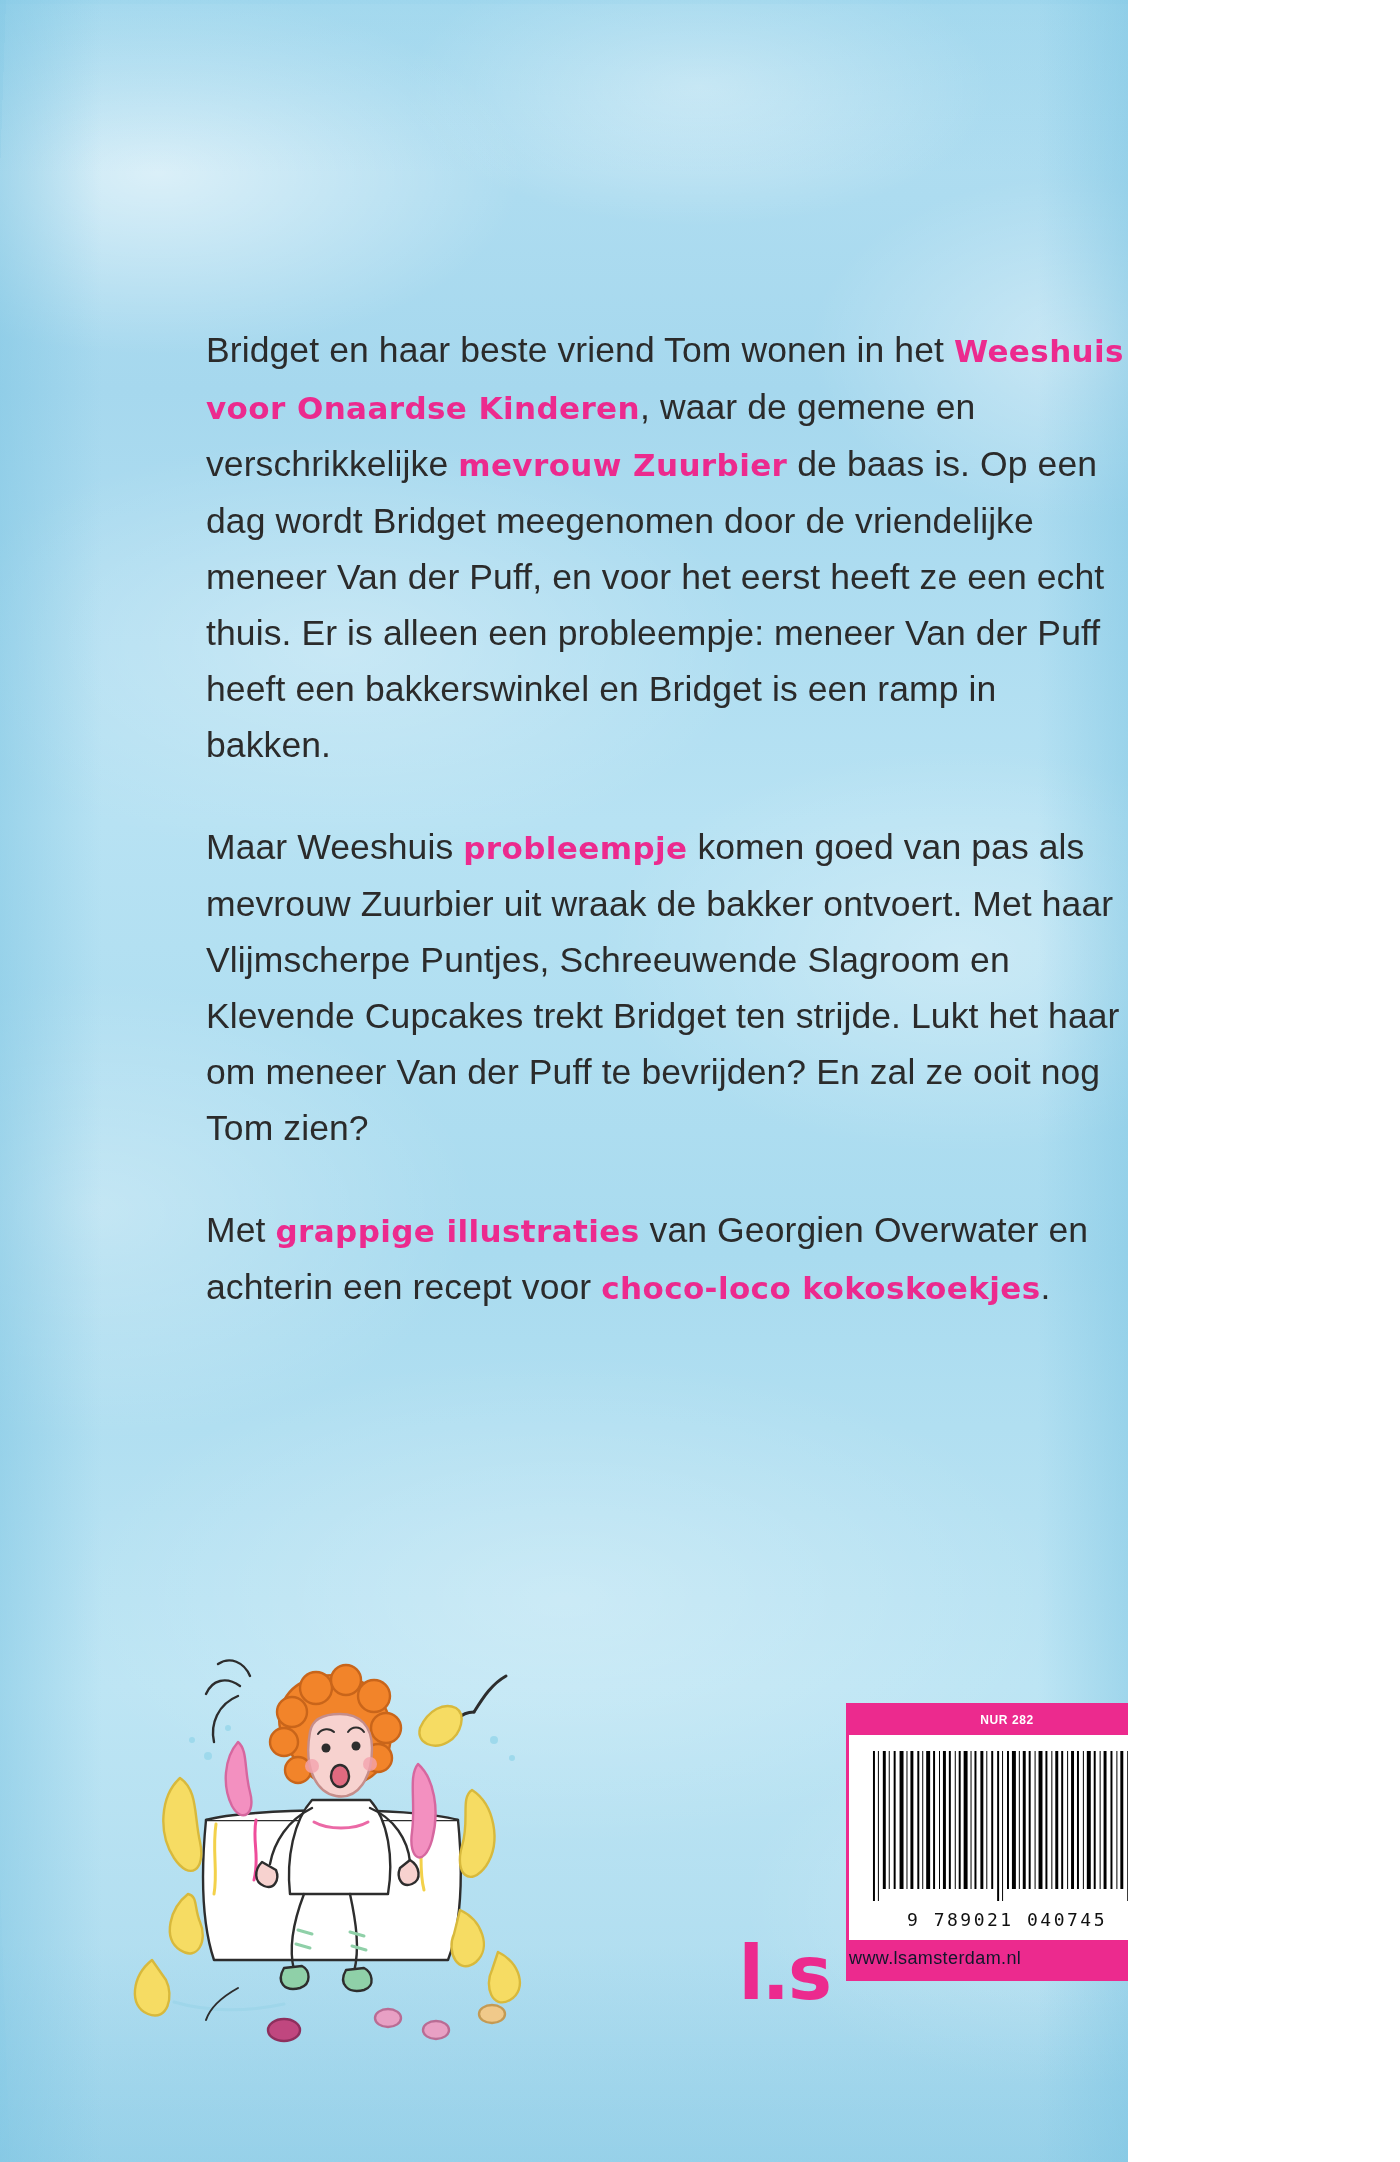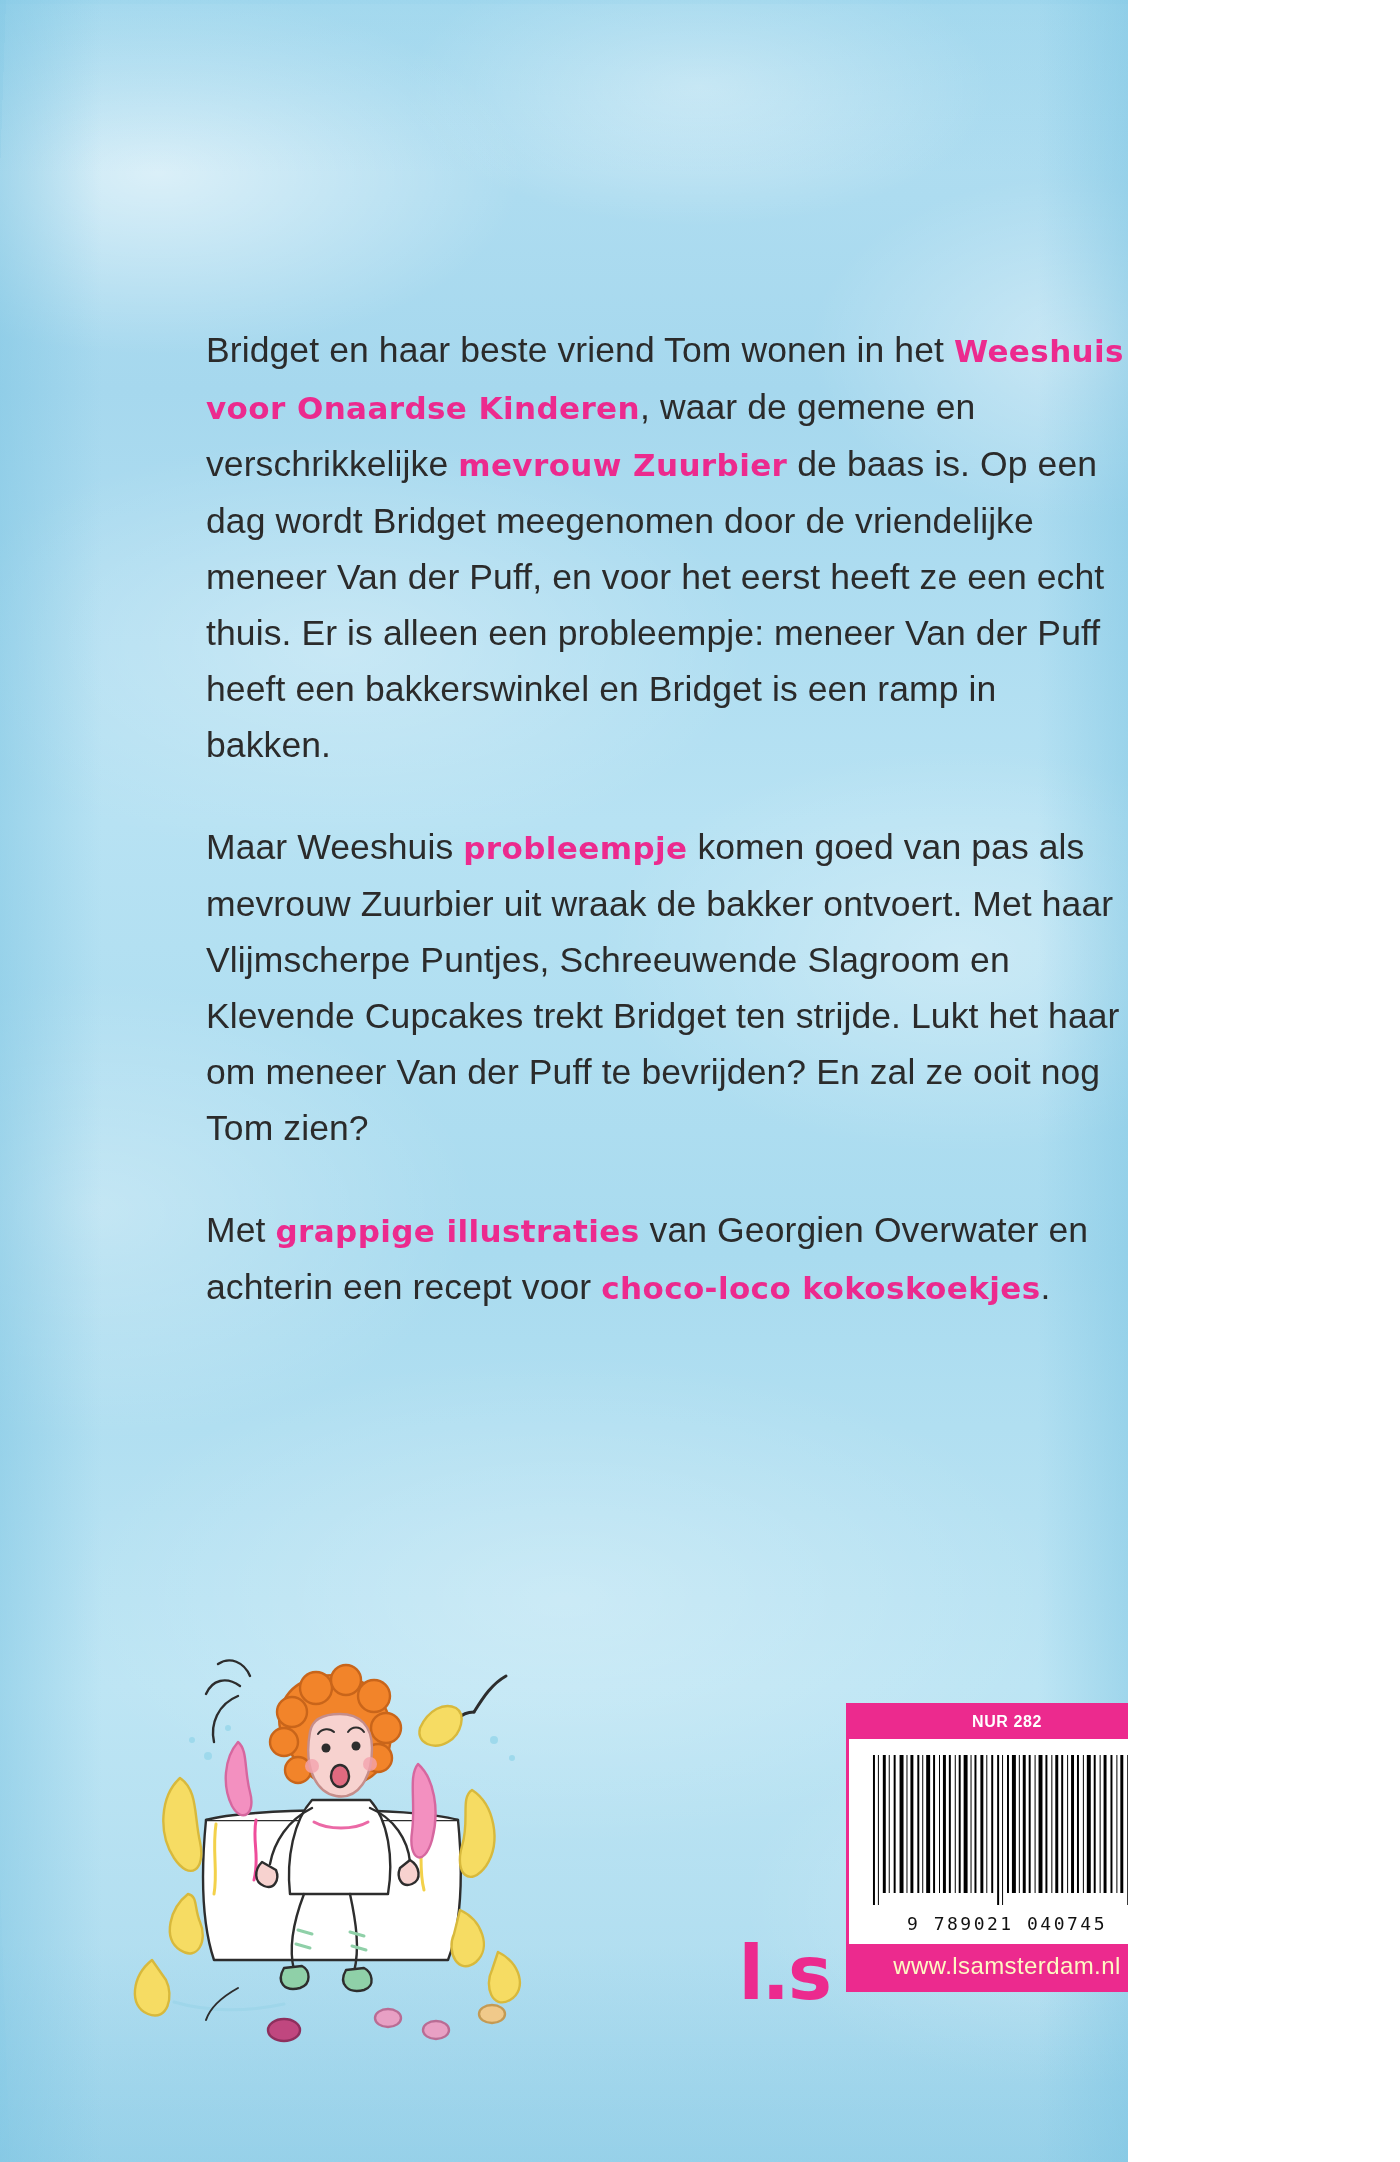--- a/index.html
+++ b/index.html
@@ -113,21 +113,21 @@
     top: 1703px;
     width: 322px;
     background: #ffffff;
     border: 3px solid #ec2a8e;
     box-sizing: border-box;
   }
   #nur-bar {
     background: #ec2a8e;
     color: #ffffff;
     text-align: center;
-    font-size: 16px;
+    font-size: 12px;
     font-weight: 700;
     letter-spacing: .6px;
     padding: 7px 0 8px 0;
   }
   #barcode-area {
     padding: 16px 22px 4px 22px;
     background: #ffffff;
   }
   #bars {
     height: 150px;
@@ -138,23 +138,22 @@
     text-align: center;
     font-family: "DejaVu Sans Mono", monospace;
     font-size: 18px;
     letter-spacing: 2.5px;
     color: #111;
     padding: 4px 0 10px 0;
     background: #ffffff;
   }
   #url-bar {
     background: #ec2a8e;
-    color: #fef9c3;
-    text-align: center;
-    font-size: 24px;
+    color: #0f172a;
+    font-size: 18px;
     letter-spacing: .4px;
     padding: 8px 0 9px 0;
   }
 </style>
 </head>
 <body>
 
 <div id="cover">
 
   <div class="bg-layer bg-base"></div>

